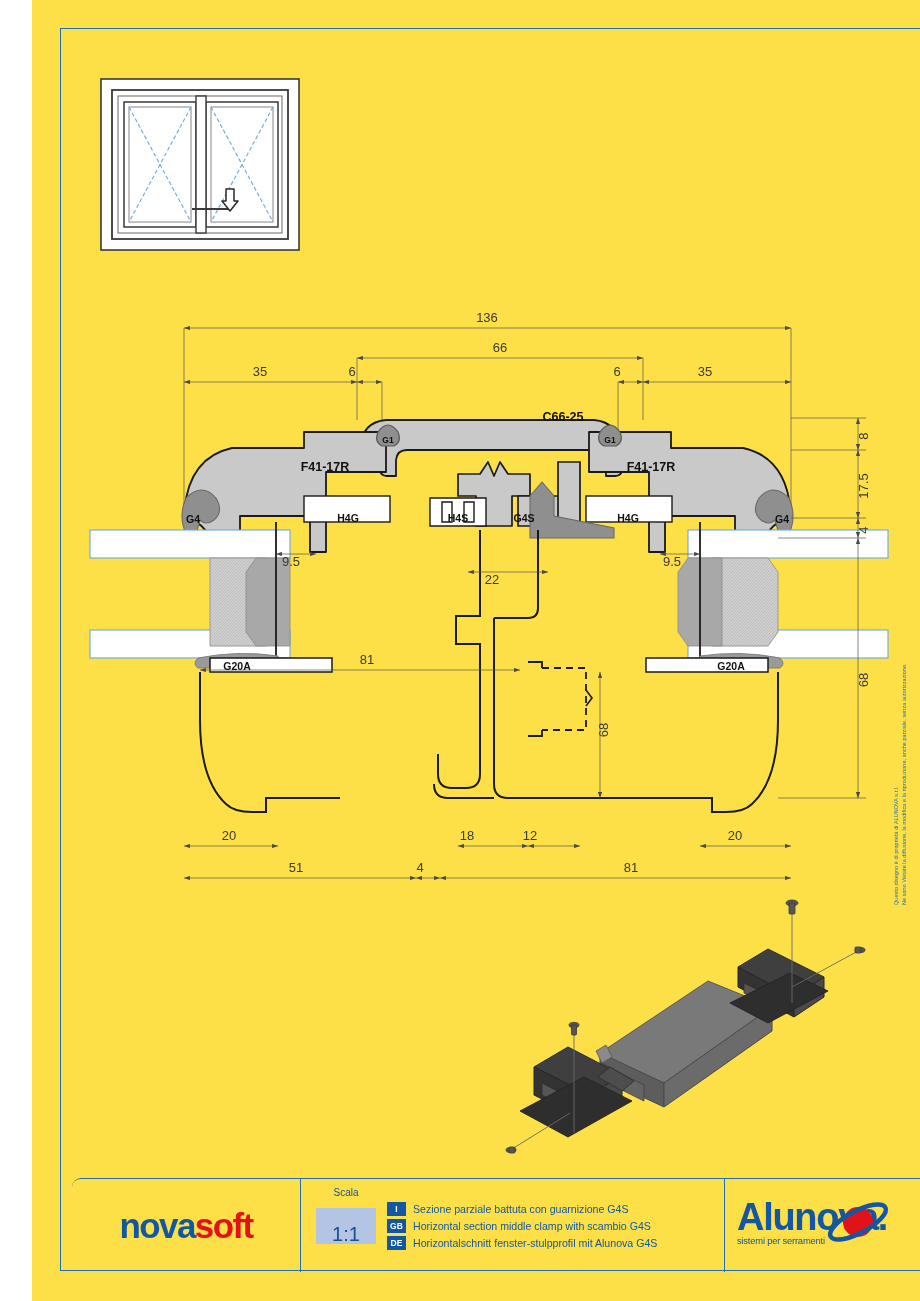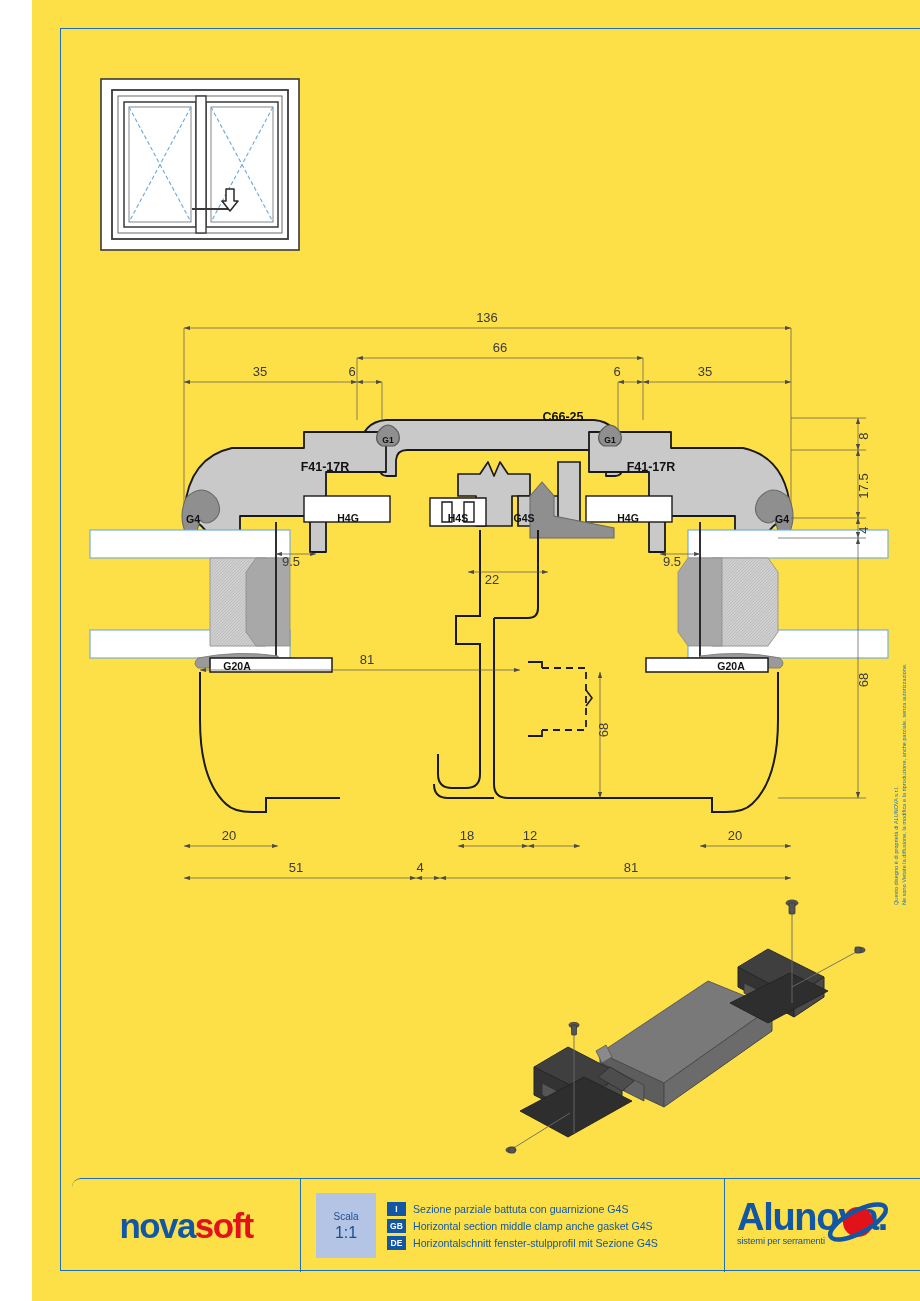--- a/index.html
+++ b/index.html
@@ -30,24 +30,24 @@
   
   .titleblock{position:absolute;left:40px;top:1178px;width:862px;height:93px;
        border-top:1.6px solid #1f6fb5;box-sizing:border-box;border-radius:9px;}
   .tb-sep{position:absolute;top:0;width:1.4px;height:93px;background:#1f6fb5;}
   .tb-cell{position:absolute;top:0;height:93px;display:flex;align-items:center;}
 
   .novasoft{font-size:35px;font-weight:bold;letter-spacing:-1.6px;}
   .ns-blue{color:#1257a5;}
   .ns-red{color:#e2121a;}
 
-  .scala-box{width:60px;height:65px;background:#b4c4e4;
-       display:flex;flex-direction:column;align-items:center;justify-content:center;}
+  .scala-box{width:60px;height:36px;background:#b4c4e4;
+       display:flex;flex-direction:column;align-items:center;justify-content:flex-end;gap:26px;}
   .scala-lbl{font-size:10px;color:#1a4f93;line-height:13px;}
-  .scala-val{font-size:16px;color:#1a4f93;line-height:19px;}
+  .scala-val{font-size:20px;color:#1a4f93;line-height:19px;}
 
   .desc-rows{display:flex;flex-direction:column;gap:3px;}
   .desc-row{display:flex;align-items:center;gap:7px;}
   .lang-chip{width:19px;height:14px;background:#1257a5;color:#fff;
        font-size:8.5px;font-weight:bold;display:flex;align-items:center;
        justify-content:center;letter-spacing:.2px;}
   .desc-txt{font-size:10.6px;color:#1257a5;white-space:nowrap;}
 
   .alunova{position:relative;width:192px;height:58px;}
   .al-text{font-size:38px;font-weight:bold;color:#1257a5;letter-spacing:-1.3px;
@@ -341,25 +341,25 @@
     </div>
 
     <div class="tb-cell" style="left:315px;width:340px;">
       <div class="desc-rows">
         <div class="desc-row">
           <span class="lang-chip">I</span>
           <span class="desc-txt">Sezione parziale battuta con guarnizione G4S</span>
         </div>
         <div class="desc-row">
           <span class="lang-chip">GB</span>
-          <span class="desc-txt">Horizontal section middle clamp anche gasket G4S</span>
+          <span class="desc-txt">Horizontal section middle clamp with scambio G4S</span>
         </div>
         <div class="desc-row">
           <span class="lang-chip">DE</span>
-          <span class="desc-txt">Horizontalschnitt fenster-stulpprofil mit Sezione G4S</span>
+          <span class="desc-txt">Horizontalschnitt fenster-stulpprofil mit Alunova G4S</span>
         </div>
       </div>
     </div>
 
     <div class="tb-cell" style="left:660px;width:202px;justify-content:center;">
       <div class="alunova">
         <div class="al-text">Alunova.</div>
         <div class="al-tag">sistemi per serramenti</div>
         <svg width="70" height="52" style="position:absolute;left:88px;top:-1px;">
           <circle cx="33" cy="26" r="15" fill="#e2121a"></circle>

